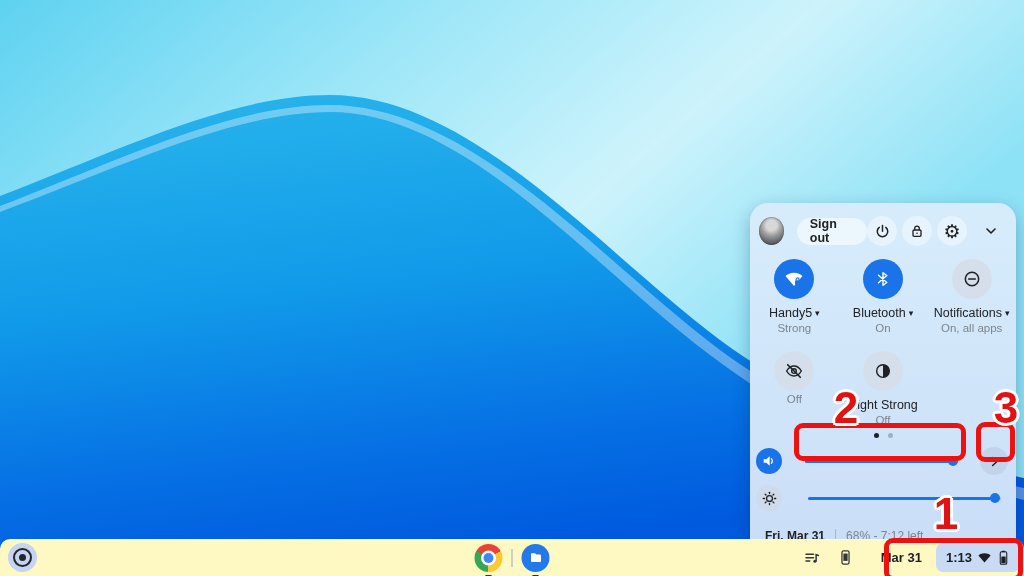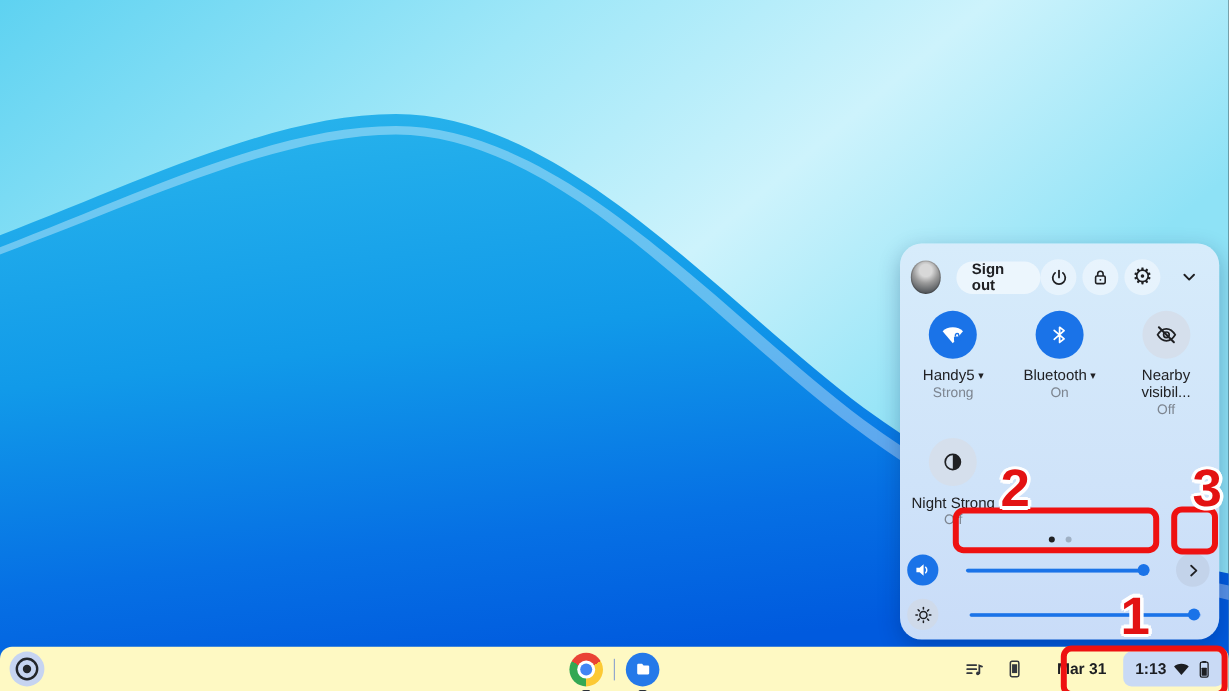--- a/index.html
+++ b/index.html
@@ -31,21 +31,21 @@
     width:7px;height:2.5px;border-radius:2px;background:#2c3137;}
   .shelf-sep{width:1px;height:18px;background:#93a7cc;}
   .tray{position:absolute;right:4px;top:0;height:37px;display:flex;align-items:center;gap:4px;}
   .tray-btn{width:30px;height:30px;border-radius:50%;display:flex;align-items:center;justify-content:center;}
   .tray-status{display:flex;align-items:center;gap:4px;margin-left:6px;}
   .tray-date{font-size:13px;font-weight:bold;color:#1c1e22;padding:0 10px;}
   .tray-pill{display:flex;align-items:center;gap:5px;background:#c9daf5;border-radius:7px;
              height:29px;padding:0 10px;}
   .tray-time{font-size:13px;font-weight:bold;color:#1c1e22;}
   
-  .panel{position:absolute;left:750px;top:203px;width:266px;height:330px;border-radius:18px;
+  .panel{position:absolute;left:750px;top:203px;width:266px;height:372px;border-radius:18px;
          background:linear-gradient(180deg,#d7ecfb 0%,#cfe3f9 60%,#c9dcf8 100%);
          box-shadow:0 6px 18px rgba(0,30,80,.28);}
   .panel-header{display:flex;align-items:center;padding:13px 12px 0 9px;}
   .avatar{width:28px;height:28px;border-radius:50%;
      background:radial-gradient(circle at 50% 30%,#d8d8d8 0 22%,#9b9b9b 45%,#565a5e 78%,#3c4043 100%);
      box-shadow:inset 0 0 0 1px rgba(0,0,0,.15);}
   .signout{height:27px;padding:0 13px;margin-left:13px;border-radius:14px;
      background:rgba(255,255,255,.55);display:flex;align-items:center;
      font-size:12.5px;font-weight:bold;color:#202124;}
   .hdr-right{display:flex;align-items:center;gap:5px;margin-left:auto;}
@@ -170,31 +170,40 @@
       <div class="tile">
         <div class="tile-circle active">
           <svg width="18" height="18" viewBox="0 0 24 24" fill="none" stroke="#fff" stroke-width="1.9" stroke-linecap="round" stroke-linejoin="round">
             <path d="M6 7 L17 16.6 L12 20.4 L12 3.6 L17 7.4 L6 17"></path>
           </svg>
         </div>
         <div class="tile-label"><span>Bluetooth</span><span class="caret">▾</span></div>
         <div class="tile-sub">On</div>
       </div>
 
+      <div class="tile">
+        <div class="tile-circle">
+          <svg width="20" height="20" viewBox="0 0 24 24" fill="none" stroke="#202124" stroke-width="1.8" stroke-linecap="round">
+            <circle cx="12" cy="12" r="8"></circle>
+              <path d="M8 12 H16"></path>
+          </svg>
+        </div>
+        <div class="tile-label"><span>Notifications</span><span class="caret">▾</span></div>
+        <div class="tile-sub">On, all apps</div>
+      </div>
 
 
       <div class="tile">
         <div class="tile-circle">
           <svg width="20" height="20" viewBox="0 0 24 24" fill="none" stroke="#202124" stroke-width="1.7" stroke-linecap="round">
             <path d="M3.2 12 C5.8 7.6 9.4 6 12 6 C14.6 6 18.2 7.6 20.8 12 C18.2 16.4 14.6 18 12 18 C9.4 18 5.8 16.4 3.2 12 Z"></path>
             <circle cx="12" cy="12" r="2.8"></circle>
             <path d="M4.5 4.5 L19.5 19.5" stroke-width="2"></path>
           </svg>
         </div>
-        <div class="tile-label"><span>Nearby visibil...</span></div>
         <div class="tile-sub">Off</div>
       </div>
 
       <div class="tile">
         <div class="tile-circle">
           <svg width="20" height="20" viewBox="0 0 24 24">
             <circle cx="12" cy="12" r="7.6" fill="none" stroke="#202124" stroke-width="1.7"></circle>
             <path d="M12 4.4 A7.6 7.6 0 0 1 12 19.6 Z" fill="#202124"></path>
           </svg>
         </div>

